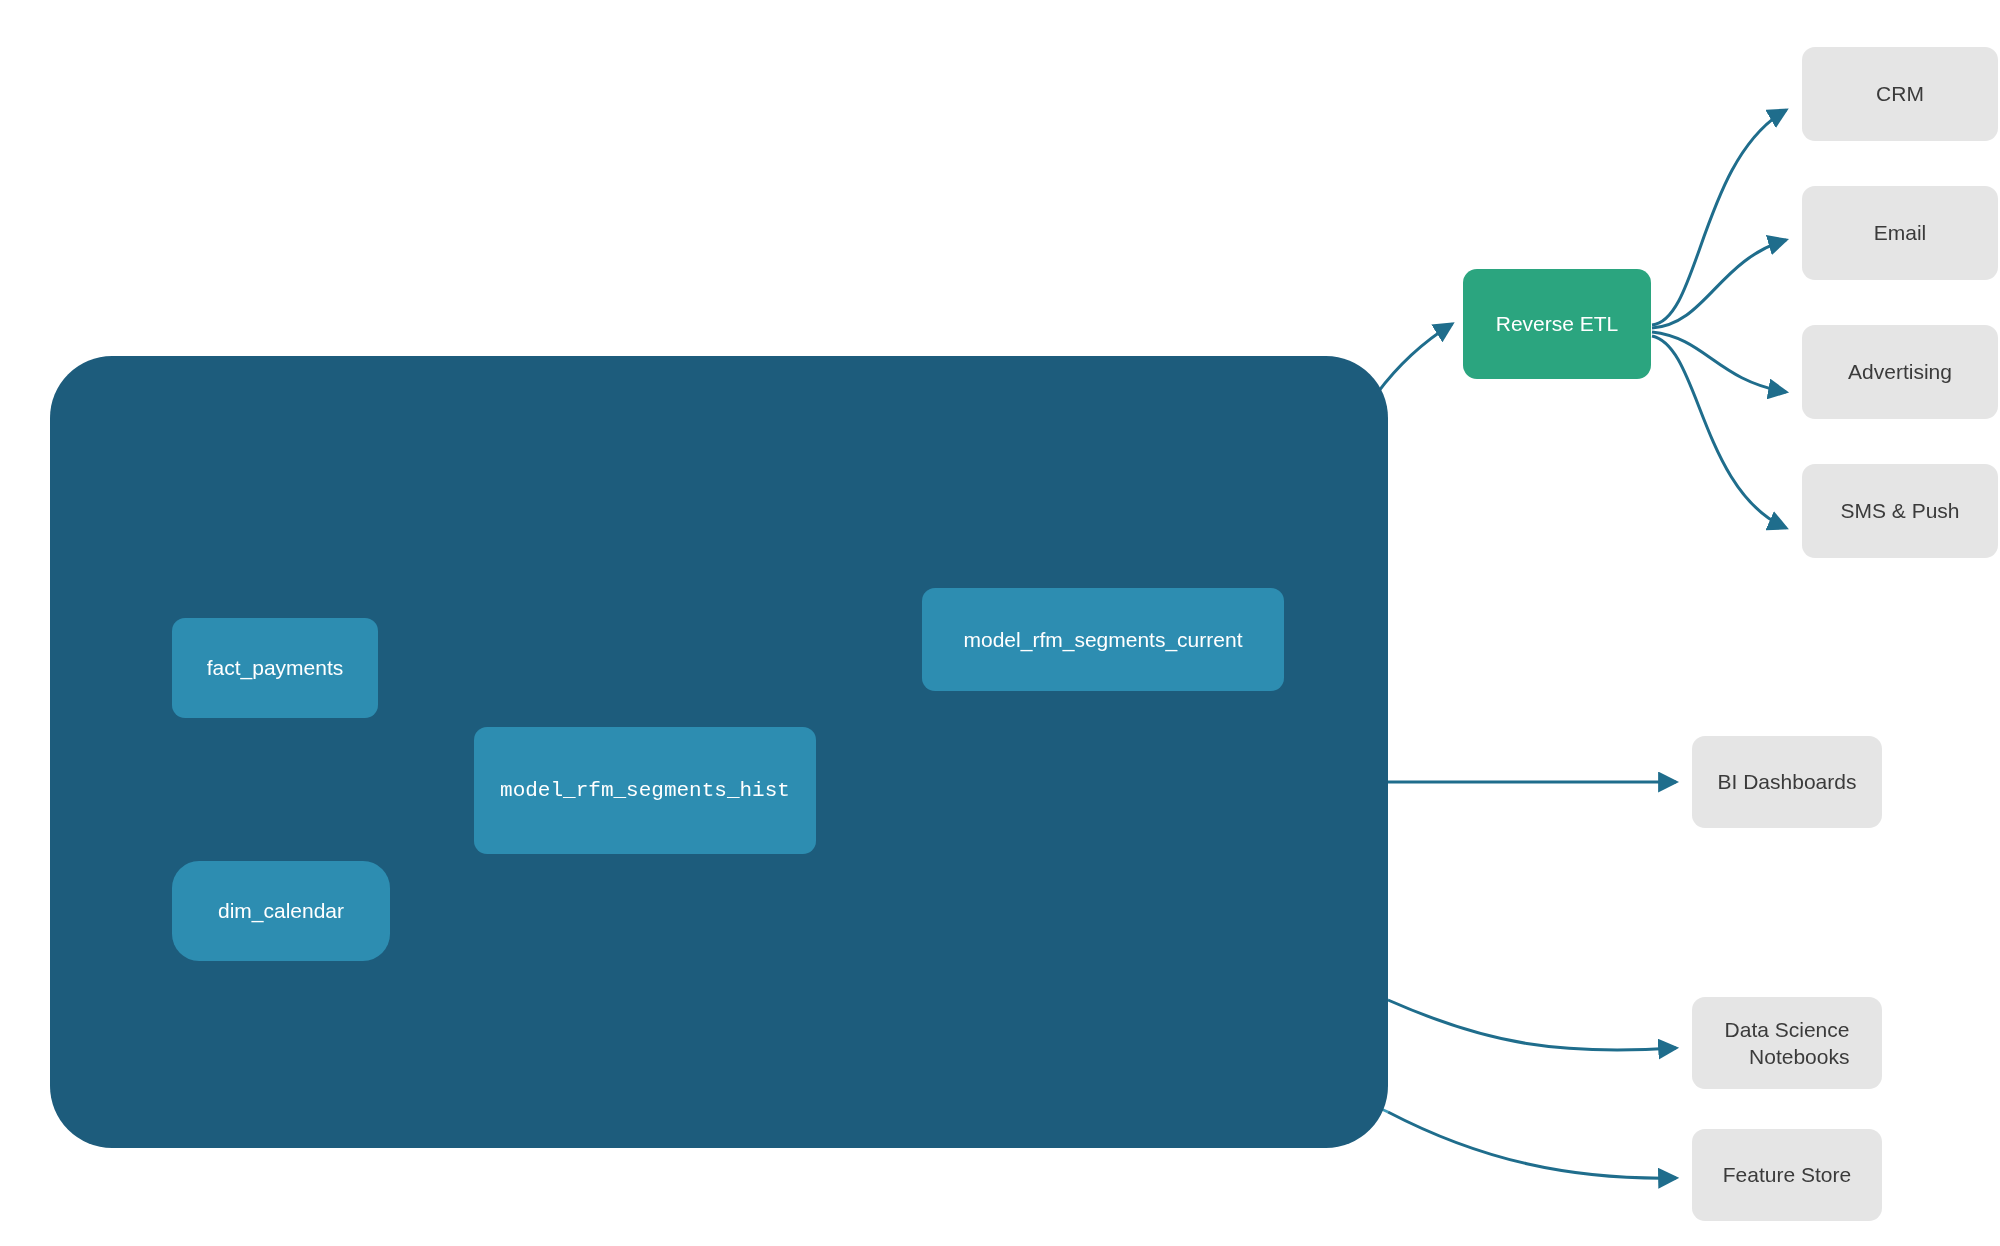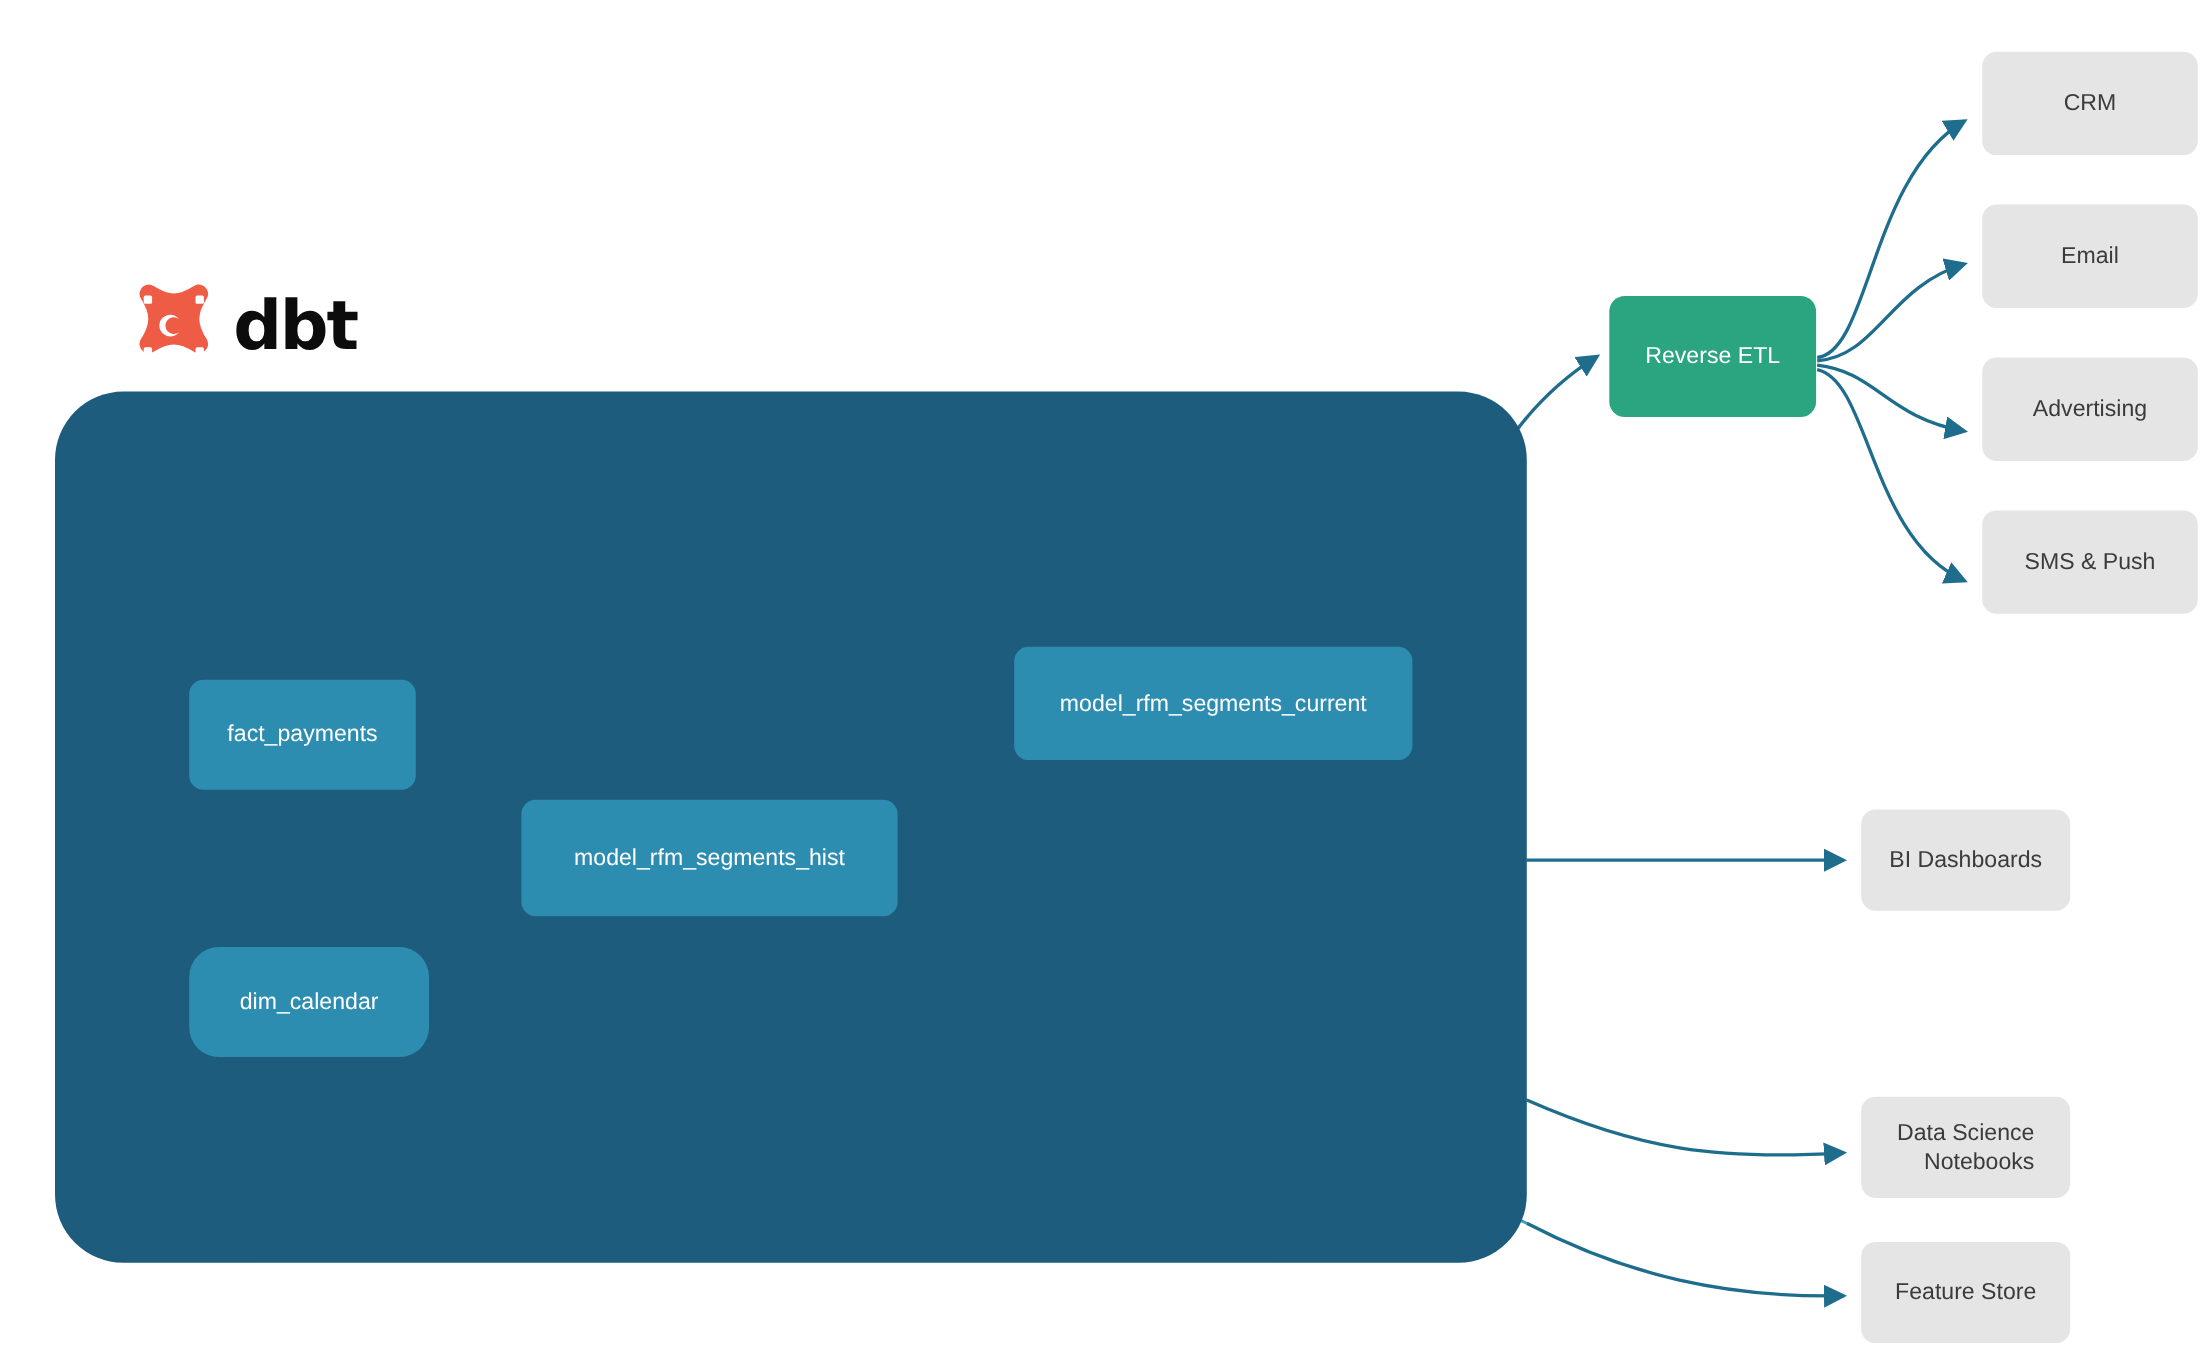--- a/index.html
+++ b/index.html
@@ -89,21 +89,21 @@
   }
   .node-gray {
     background: #e5e5e5;
     color: #3b3b3b;
     font-size: 21px;
     line-height: 1.3;
   }
 
   .n-fact-payments    { left: 172px;  top: 618px;  width: 206px; height: 100px; }
   .n-dim-calendar     { left: 172px;  top: 861px;  width: 218px; height: 100px; border-radius: 27px; }
-  .n-hist             { left: 474px;  top: 727px;  width: 342px; height: 106px; }
+  .n-hist             { left: 474px;  top: 727px;  width: 342px; height: 127px; font-family: Liberation Mono, monospace; }
   .n-current          { left: 922px;  top: 588px;  width: 362px; height: 103px; }
 
   .n-reverse-etl      { left: 1463px; top: 269px;  width: 188px; height: 110px; justify-content: center; }
 
   .n-crm              { left: 1802px; top: 47px;   width: 196px; height: 94px; }
   .n-email            { left: 1802px; top: 186px;  width: 196px; height: 94px; }
   .n-advertising      { left: 1802px; top: 325px;  width: 196px; height: 94px; }
   .n-sms              { left: 1802px; top: 464px;  width: 196px; height: 94px; }
 
   .n-bi               { left: 1692px; top: 736px;  width: 190px; height: 92px; }
@@ -145,32 +145,20 @@
       <path d="M 1388 1000 C 1490 1045 1560 1055 1676 1048" marker-end="url(#ah-dark)"></path>
       <path d="M 1388 1112 C 1480 1160 1570 1180 1676 1178" marker-end="url(#ah-dark)"></path>
 
       <path d="M 1652 325 C 1700 320 1700 160 1786 110" marker-end="url(#ah-dark)"></path>
       <path d="M 1652 328 C 1706 324 1718 260 1786 240" marker-end="url(#ah-dark)"></path>
       <path d="M 1652 332 C 1706 338 1716 380 1786 392" marker-end="url(#ah-dark)"></path>
       <path d="M 1652 336 C 1700 346 1700 490 1786 528" marker-end="url(#ah-dark)"></path>
     </g>
   </svg>
 
-  <div class="brand">
-    <svg class="brand-mark" viewBox="0 0 100 100">
-      <path d="M20 12 C42 26 58 26 80 12 C66 34 66 50 80 72
-               C58 58 42 58 20 72 C34 50 34 34 20 12 Z" fill="#ef5c45" stroke="#ef5c45" stroke-width="22" stroke-linejoin="round"></path>
-      <rect x="14" y="14" width="10" height="10" rx="2" fill="#ffffff"></rect>
-      <rect x="76" y="14" width="10" height="10" rx="2" fill="#ffffff"></rect>
-      <rect x="14" y="76" width="10" height="10" rx="2" fill="#ffffff"></rect>
-      <rect x="76" y="76" width="10" height="10" rx="2" fill="#ffffff"></rect>
-      <path d="M56 42 A13 13 0 1 0 56 58 A10 10 0 1 1 56 42 Z" fill="#ffffff"></path>
-    </svg>
-    <div class="brand-word">dbt</div>
-  </div>
 
   <div class="warehouse"></div>
 
   <div class="node node-model n-fact-payments">
     <span>fact_payments</span>
   </div>
 
   <div class="node node-model n-dim-calendar">
     <span>dim_calendar</span>
   </div>

